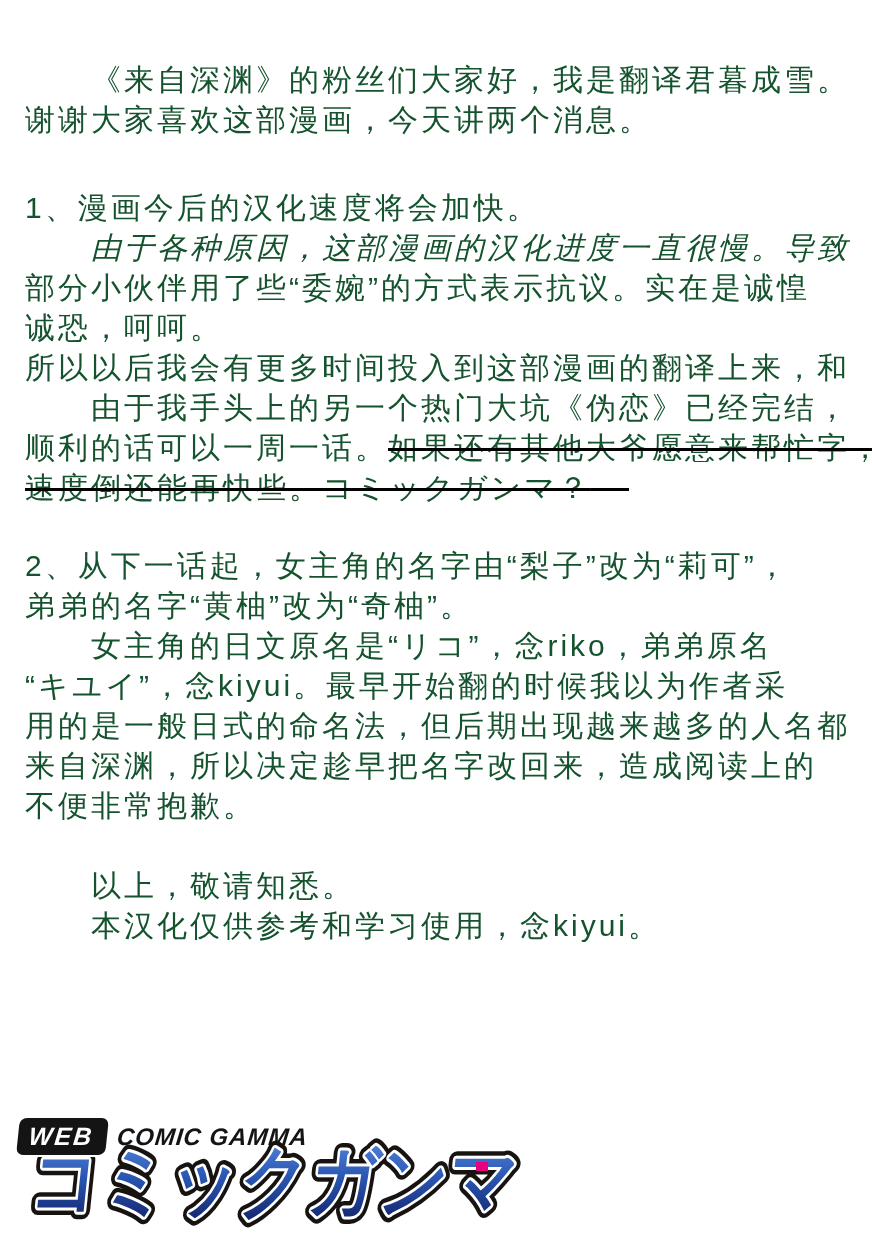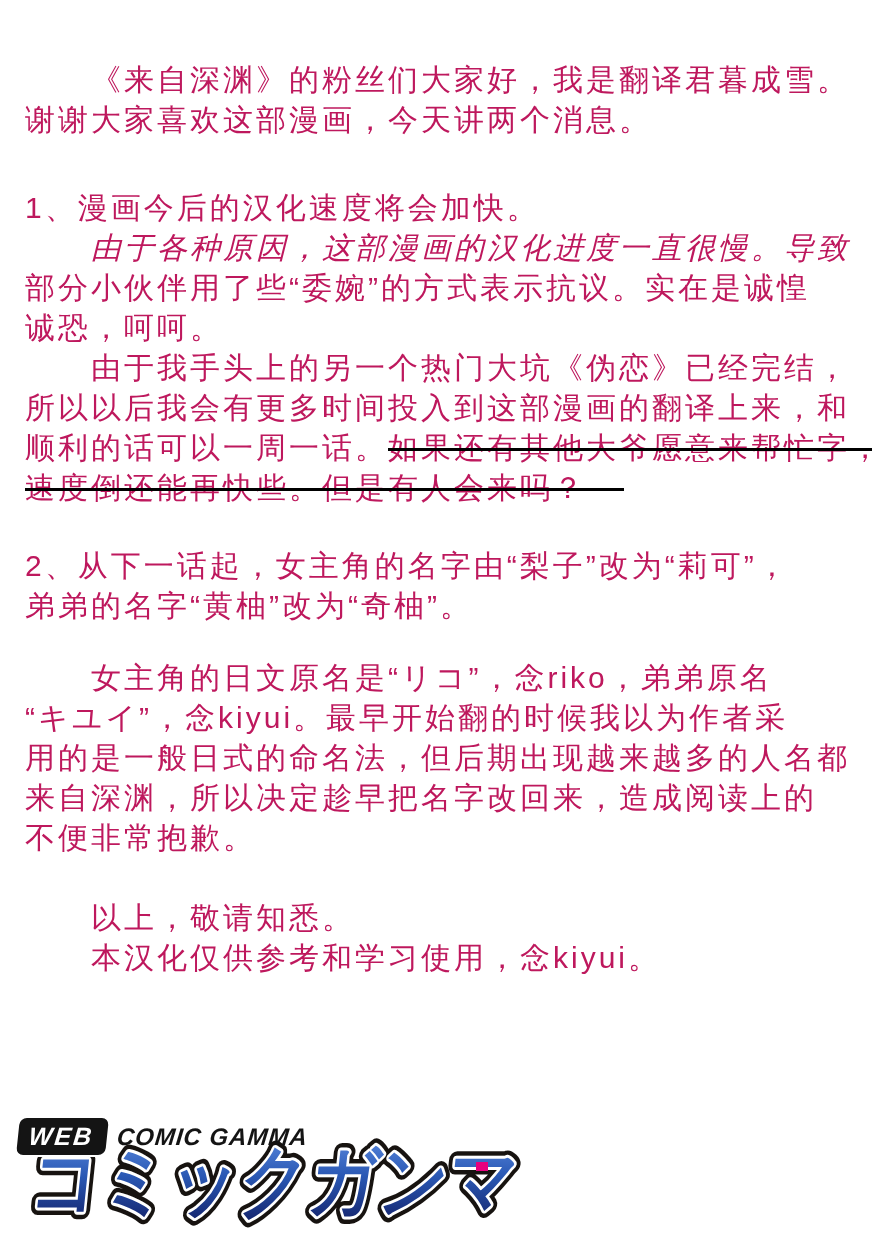--- a/index.html
+++ b/index.html
@@ -10,21 +10,21 @@
     overflow: hidden;
     position: relative;
   }
   .page { position: absolute; inset: 0; background: #ffffff; }
 
   
   .note {
     position: absolute;
     left: 25px; right: 18px; top: 60px;
     font-size: 30px;
-    color: #be185d;
+    color: #14532d;
     letter-spacing: 3px;
   }
   .line {
     height: 40px;
     line-height: 40px;
     white-space: nowrap;
   }
   .line.right { text-align: right; }
   .gap { width: 100%; }
   .strike {
@@ -106,28 +106,28 @@
 <div class="page">
 
   <div class="note" id="note">
       <div class="line" style="padding-left: 66px;"><span class="plain">《来自深渊》的粉丝们大家好，我是翻译君暮成雪。</span></div>
       <div class="line"><span class="plain">谢谢大家喜欢这部漫画，今天讲两个消息。</span></div>
       <div class="gap" style="height: 48px;"></div>
       <div class="line"><span class="plain">1、漫画今后的汉化速度将会加快。</span></div>
       <div class="line" style="padding-left: 66px; font-style: italic;"><span class="plain">由于各种原因，这部漫画的汉化进度一直很慢。导致</span></div>
       <div class="line"><span class="plain">部分小伙伴用了些“委婉”的方式表示抗议。实在是诚惶</span></div>
       <div class="line"><span class="plain">诚恐，呵呵。</span></div>
+      <div class="line"><span class="plain">所以以后我会有更多时间投入到这部漫画的翻译上来，和</span></div>
       <div class="line" style="padding-left: 66px;"><span class="plain">由于我手头上的另一个热门大坑《伪恋》已经完结，</span></div>
-      <div class="line"><span class="plain">所以以后我会有更多时间投入到这部漫画的翻译上来，和</span></div>
       <div class="line"><span class="plain">顺利的话可以一周一话。</span><span class="strike">如果还有其他大爷愿意来帮忙字，</span></div>
-      <div class="line"><span class="strike">速度倒还能再快些。但是有人会来吗？</span><span class="strike-tail" style="width: 38px;"></span></div>
+      <div class="line"><span class="strike">速度倒还能再快些。コミックガンマ？</span><span class="strike-tail" style="width: 38px;"></span></div>
       <div class="gap" style="height: 38px;"></div>
       <div class="line"><span class="plain">2、从下一话起，女主角的名字由“梨子”改为“莉可”，</span></div>
       <div class="line"><span class="plain">弟弟的名字“黄柚”改为“奇柚”。</span></div>
-      <div class="line" style="padding-left: 66px; margin-top: 32px;"><span class="plain">女主角的日文原名是“リコ”，念riko，弟弟原名</span></div>
+      <div class="line" style="padding-left: 66px;"><span class="plain">女主角的日文原名是“リコ”，念riko，弟弟原名</span></div>
       <div class="line"><span class="plain">“キユイ”，念kiyui。最早开始翻的时候我以为作者采</span></div>
       <div class="line"><span class="plain">用的是一般日式的命名法，但后期出现越来越多的人名都</span></div>
       <div class="line"><span class="plain">来自深渊，所以决定趁早把名字改回来，造成阅读上的</span></div>
       <div class="line"><span class="plain">不便非常抱歉。</span></div>
       <div class="gap" style="height: 40px;"></div>
       <div class="line" style="padding-left: 66px;"><span class="plain">以上，敬请知悉。</span></div>
       <div class="line" style="padding-left: 66px;"><span class="plain">本汉化仅供参考和学习使用，念kiyui。</span></div>
       <div class="gap" style="height: 45px;"></div>
     </div>
 

